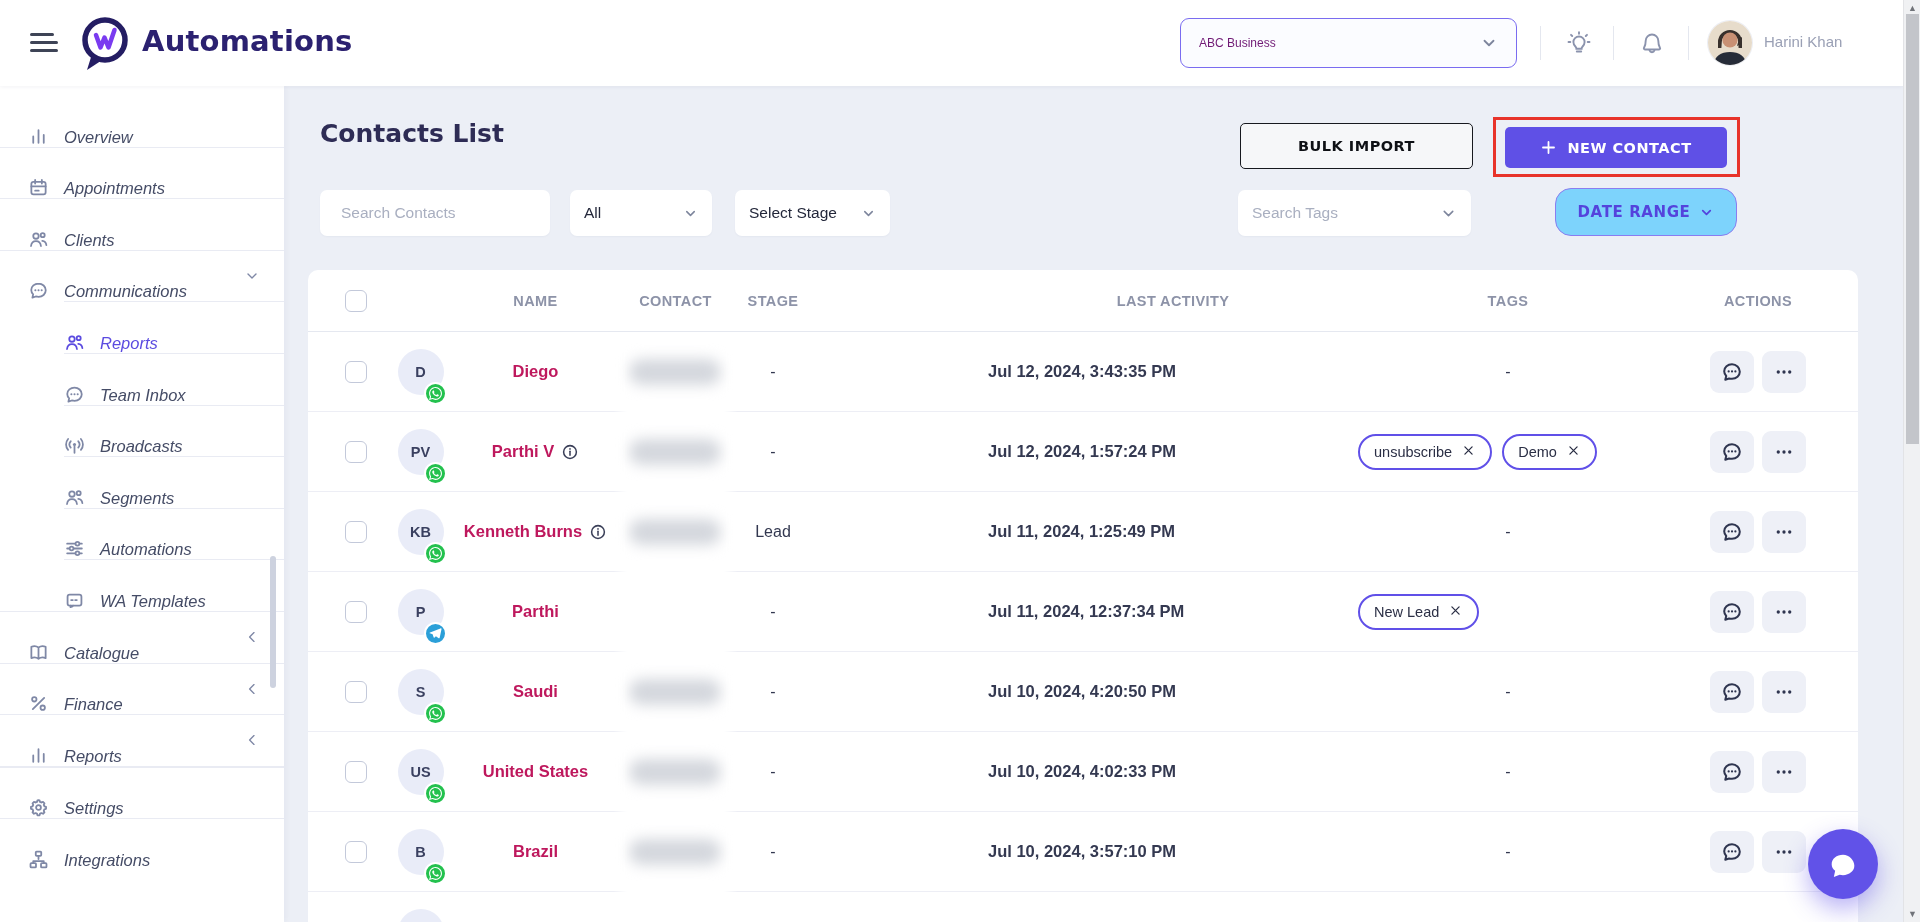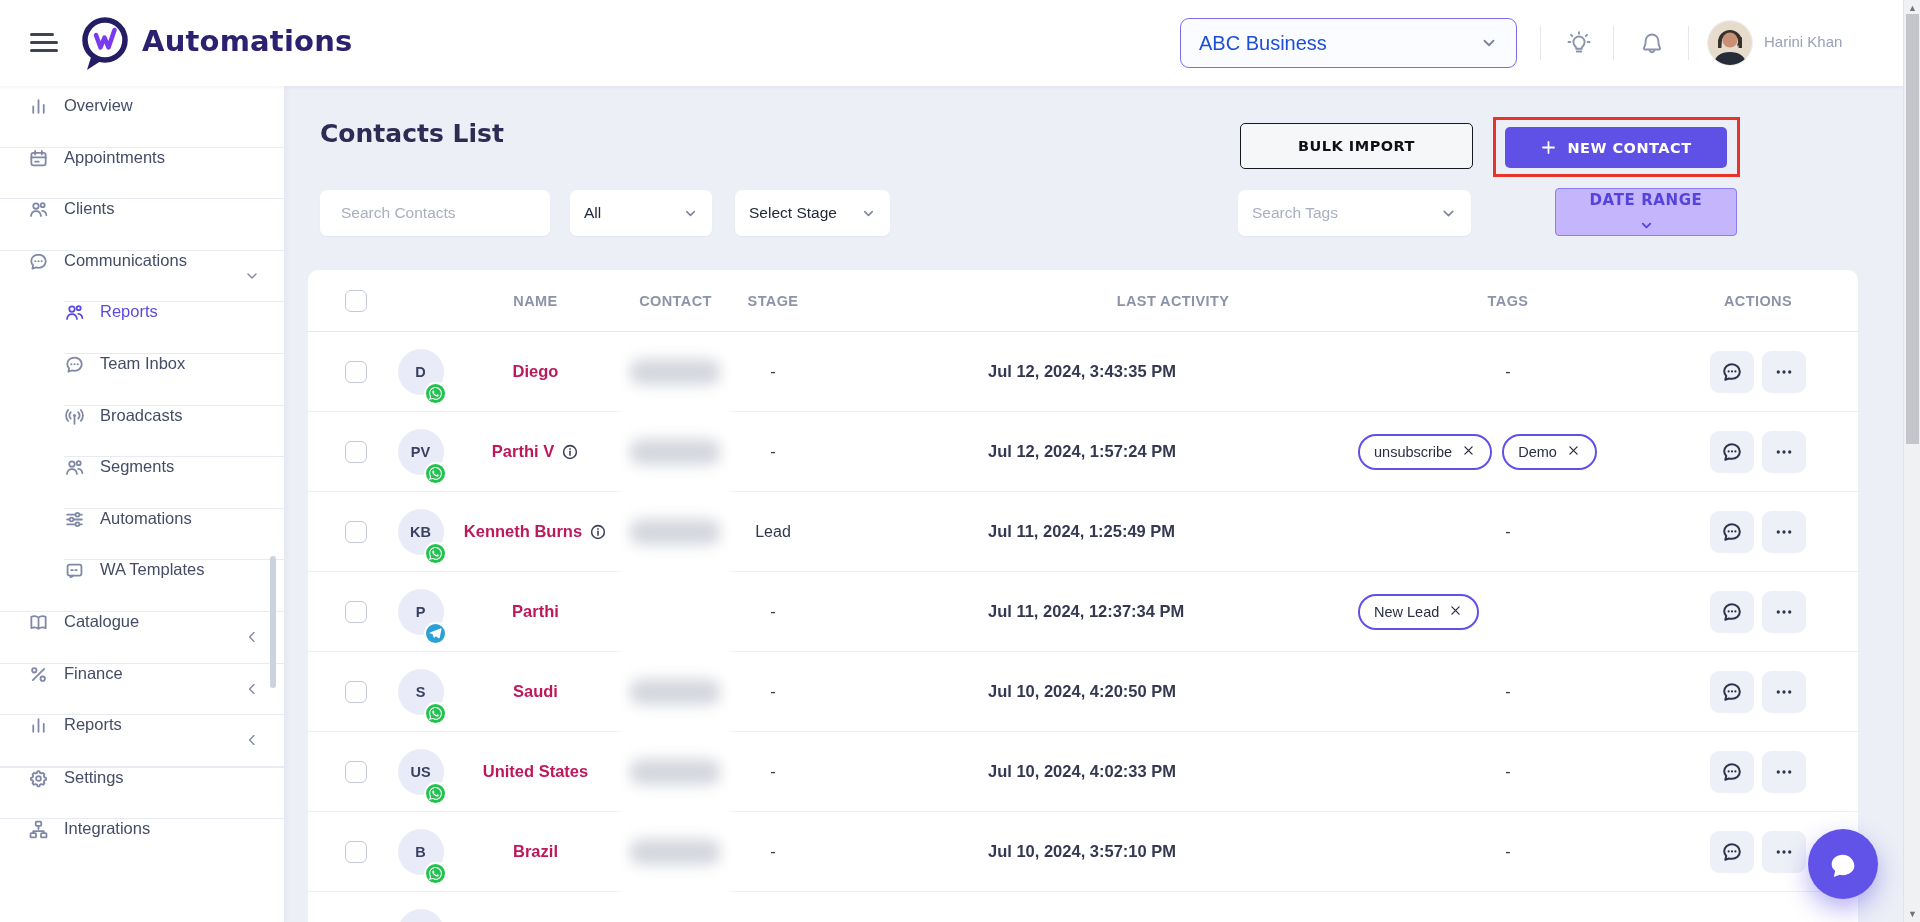--- a/index.html
+++ b/index.html
@@ -9,31 +9,31 @@
   
   .navbar { position:absolute; left:0; top:0; width:1903px; height:86px; background:#fff; z-index:20;
             box-shadow:0 1px 4px rgba(30,40,90,.06); }
   .hamburger { position:absolute; left:30px; top:33px; width:28px; height:20px; cursor:pointer; }
   .hamburger span { display:block; height:2.6px; background:#3e4456; border-radius:2px; margin-bottom:5.6px; }
   .hamburger span:nth-child(1){ width:24px; } .hamburger span:nth-child(2){ width:28px; } .hamburger span:nth-child(3){ width:28px; }
   .logo { position:absolute; left:76px; top:14px; width:58px; height:60px; }
   .brand { position:absolute; left:142px; top:24px; font-family:"DejaVu Sans",sans-serif; font-size:29px; font-weight:700; color:#2b2170; letter-spacing:.2px; }
   .biz-select { position:absolute; left:1180px; top:18px; width:337px; height:50px; background:#fbfcff; border:1.6px solid #7a6cf0; border-radius:9px;
                 display:flex; align-items:center; padding:0 18px; cursor:pointer; }
-  .biz-select .lbl { font-size:20px; color:#1d4ed8;text-align:right; }
+  .biz-select .lbl { font-size:12px; color:#701a75;text-align:right; }
   .biz-select svg { margin-left:auto; }
   .nav-divider { position:absolute; top:26px; width:1px; height:34px; background:#e4e7ef; }
   .nav-icon { position:absolute; top:29px; width:30px; height:30px; color:#8b93ad; cursor:pointer; }
   .nav-avatar { position:absolute; left:1708px; top:21px; width:44px; height:44px; border-radius:50%; overflow:hidden; cursor:pointer; box-shadow:0 0 0 1px #eceef4; }
   .nav-user { position:absolute; left:1764px; top:33px; font-size:15px; color:#9aa0b5; }
 
   
   .sidebar { position:absolute; left:0; top:86px; width:284px; height:836px; background:#fff; z-index:10;
              box-shadow:2px 0 6px rgba(20,30,70,.04); padding-top:10px; overflow:hidden; }
-  .side-item { position:relative; height:50.6px; display:flex; align-items:flex-start; padding-left:28px; cursor:pointer; color:#454c66; }
+  .side-item { position:relative; height:50.6px; display:flex; align-items:flex-end; padding-left:28px; cursor:pointer; color:#454c66;font-style:italic; }
   .side-item .ic { width:21px; height:21px; color:#7f88a6; flex:0 0 21px; }
   .side-item .lb { margin-left:15px; font-size:16.5px; }
   .side-item.sub { padding-left:64px; }
   .side-item .chev { position:absolute; right:24px; top:17px; width:16px; height:16px; color:#7f88a6; }
   .side-item.active { color:#5b4be0; }
   .side-item.active .ic { color:#5b4be0; }
   .side-div { height:1px; background:#e9ebf3; }
   .side-div.ind { margin-left:64px; }
   .side-thumb { position:absolute; left:270px; top:470px; width:6px; height:132px; background:#cdd2df; border-radius:3px; }
 
@@ -51,23 +51,23 @@
               box-shadow:0 1px 2px rgba(30,40,90,.04); display:flex; align-items:center; padding:0 12px; }
   .f-search input { border:none; outline:none; flex:1; margin-left:9px; color:#7f1d1d; background:transparent; }
   .f-search input::placeholder { color:#a9afc0; }
   .sel { position:absolute; top:104px; height:46px; background:#fff; border:none; border-radius:7px; box-shadow:0 1px 2px rgba(30,40,90,.04);
          display:flex; align-items:center; padding:0 14px; cursor:pointer; color:#23273a; }
   .sel .ph { color:#a9afc0; }
   .sel svg { margin-left:auto; color:#7d859c; }
   .sel.all { left:286px; width:142px; }
   .sel.stage { left:451px; width:155px; }
   .sel.tags { left:954px; width:233px; }
-  .btn-date { position:absolute; left:1271px; top:102px; width:182px; height:48px; background:#c4b5fd; border:1.6px solid #8a7df0; border-radius:4px;
+  .btn-date { position:absolute; left:1271px; top:102px; width:182px; height:48px; background:#7dd3fc; border:1.6px solid #8a7df0; border-radius:16px;
               color:#5443dc; font-family:"DejaVu Sans",sans-serif; font-size:15px; font-weight:700; letter-spacing:.6px; cursor:pointer;
-              display:flex; align-items:center; justify-content:center; gap:9px;flex-direction:column; }
+              display:flex; align-items:center; justify-content:center; gap:9px; }
 
   
   .table { position:absolute; left:24px; top:184px; width:1550px; height:652px; background:#fff; border-radius:10px 10px 0 0; overflow:hidden; }
   .grid { display:grid; grid-template-columns:75px 75px 155px 125px 70px 180px 370px 300px 200px; align-items:center; }
   .thead { height:62px; border-bottom:1px solid #e5e8f0; }
   .th { font-size:14.5px; font-weight:700; color:#8d93a8; letter-spacing:.4px; text-align:center; }
   .cb { width:22px; height:22px; margin-left:37px; border:1.6px solid #c3c9da; border-radius:6px; background:#fff; cursor:pointer; }
   .trow { height:80px; border-bottom:1px solid #edeef5; }
   .avatar-wrap { position:relative; width:46px; height:46px; margin:0 auto; }
   .avatar { width:46px; height:46px; border-radius:50%; background:#e9ecf8; color:#3a4060; font-size:14.5px; font-weight:700;

